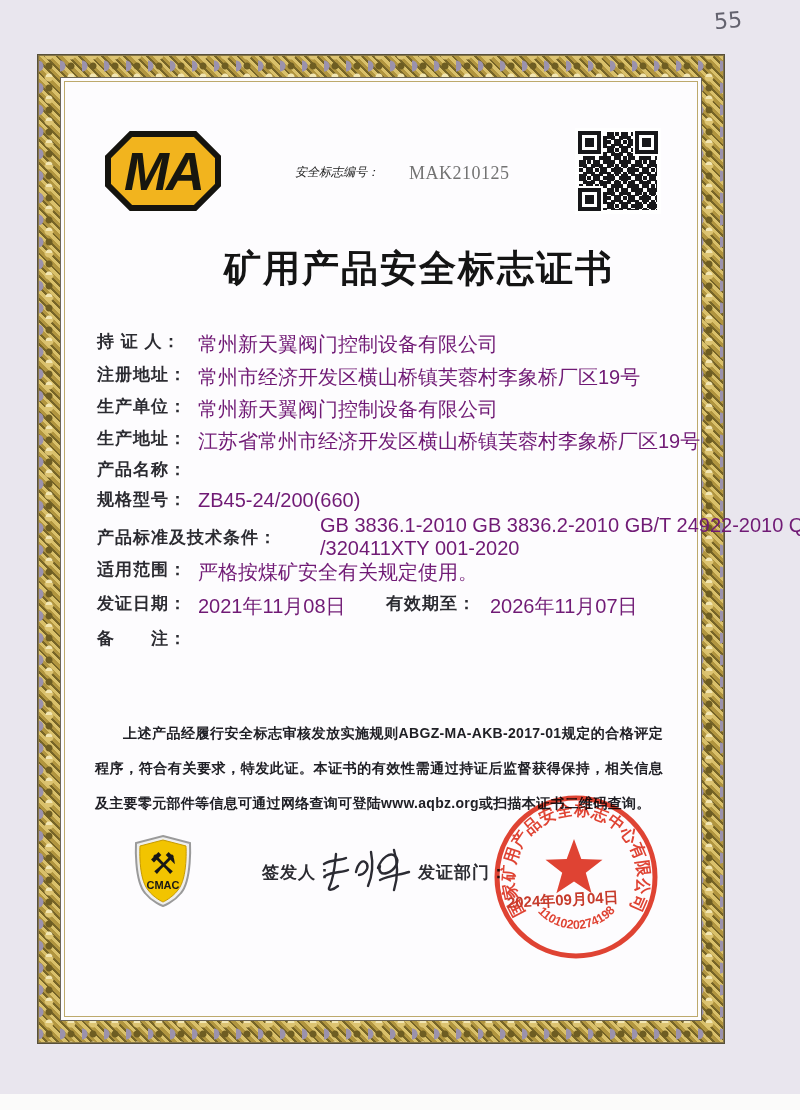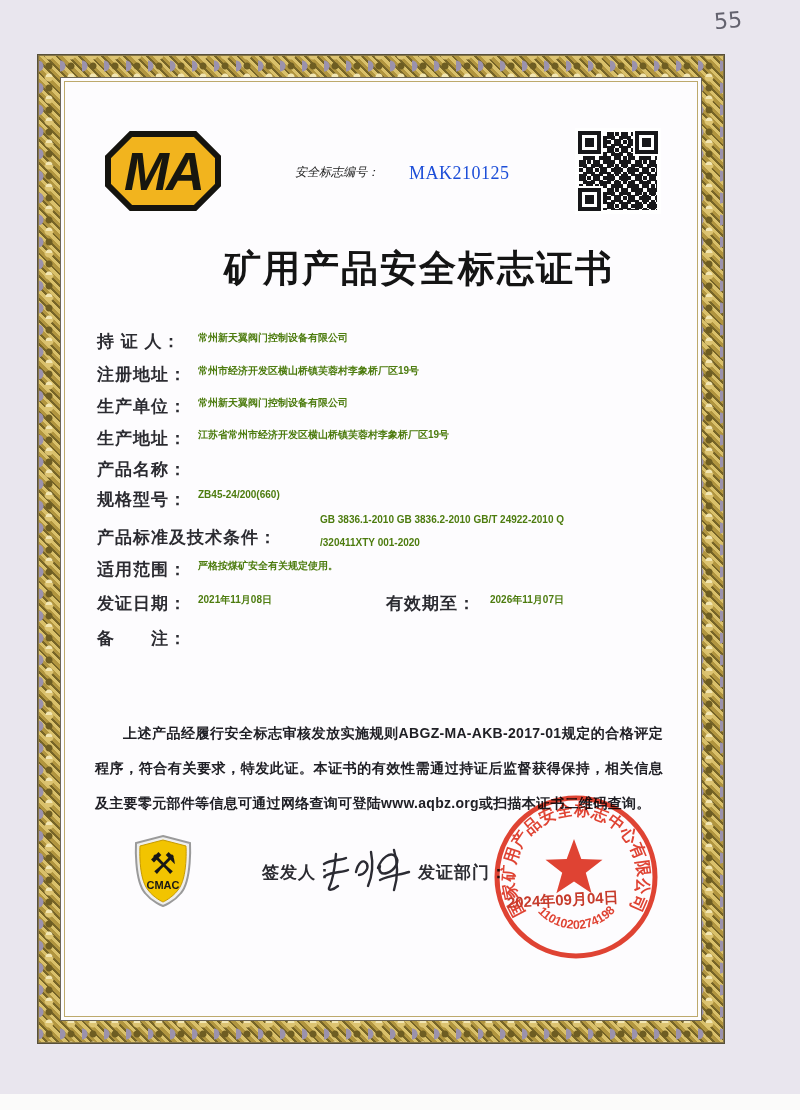--- a/index.html
+++ b/index.html
@@ -22,24 +22,24 @@
          repeating-linear-gradient(45deg, #b1953f 0 3px, #d9c06a 3px 6px, #776527 6px 8px);
        background-size:22px 22px,22px 22px,22px 22px,22px 22px,auto;
        box-shadow: inset 0 0 0 1px #857548;}
   .frame-inner{position:absolute;left:22px;top:22px;right:22px;bottom:22px;
        background:#fdfcfe;border:1px solid #6b6456;}
   .frame-line{position:absolute;left:26px;top:26px;right:26px;bottom:26px;
        border:1px solid #bda96c;}
 
   .txt{position:absolute;white-space:nowrap;color:#26262c;}
   .lbl{font-weight:bold;font-size:17px;letter-spacing:1px;color:#2b2b31;}
-  .val{font-weight:bold;font-size:10px;color:#4d7c0f;}
+  .val{font-weight:normal;font-size:20px;color:#701a75;}
 
   .certno-label{left:295px;top:164px;font-family:"Liberation Serif",serif;font-size:12px;color:#222;font-style:italic;}
-  .certno-value{left:409px;top:163px;font-family:"Liberation Serif",serif;font-size:18px;color:#1d4ed8;letter-spacing:.5px;}
+  .certno-value{left:409px;top:163px;font-family:"Liberation Serif",serif;font-size:18px;color:#737373;letter-spacing:.5px;}
 
   .title{position:absolute;left:378px;top:244px;transform:translateX(-50%);
        font-size:37px;font-weight:bold;color:#141414;letter-spacing:2px;white-space:nowrap;margin-left:41px;}
 
   
   .f-lbl{left:97px;}
   .f-val{left:198px;}
   .std-val{left:289px;margin-left:31px;}
 
   .paragraph{position:absolute;left:95px;top:716px;width:568px;

